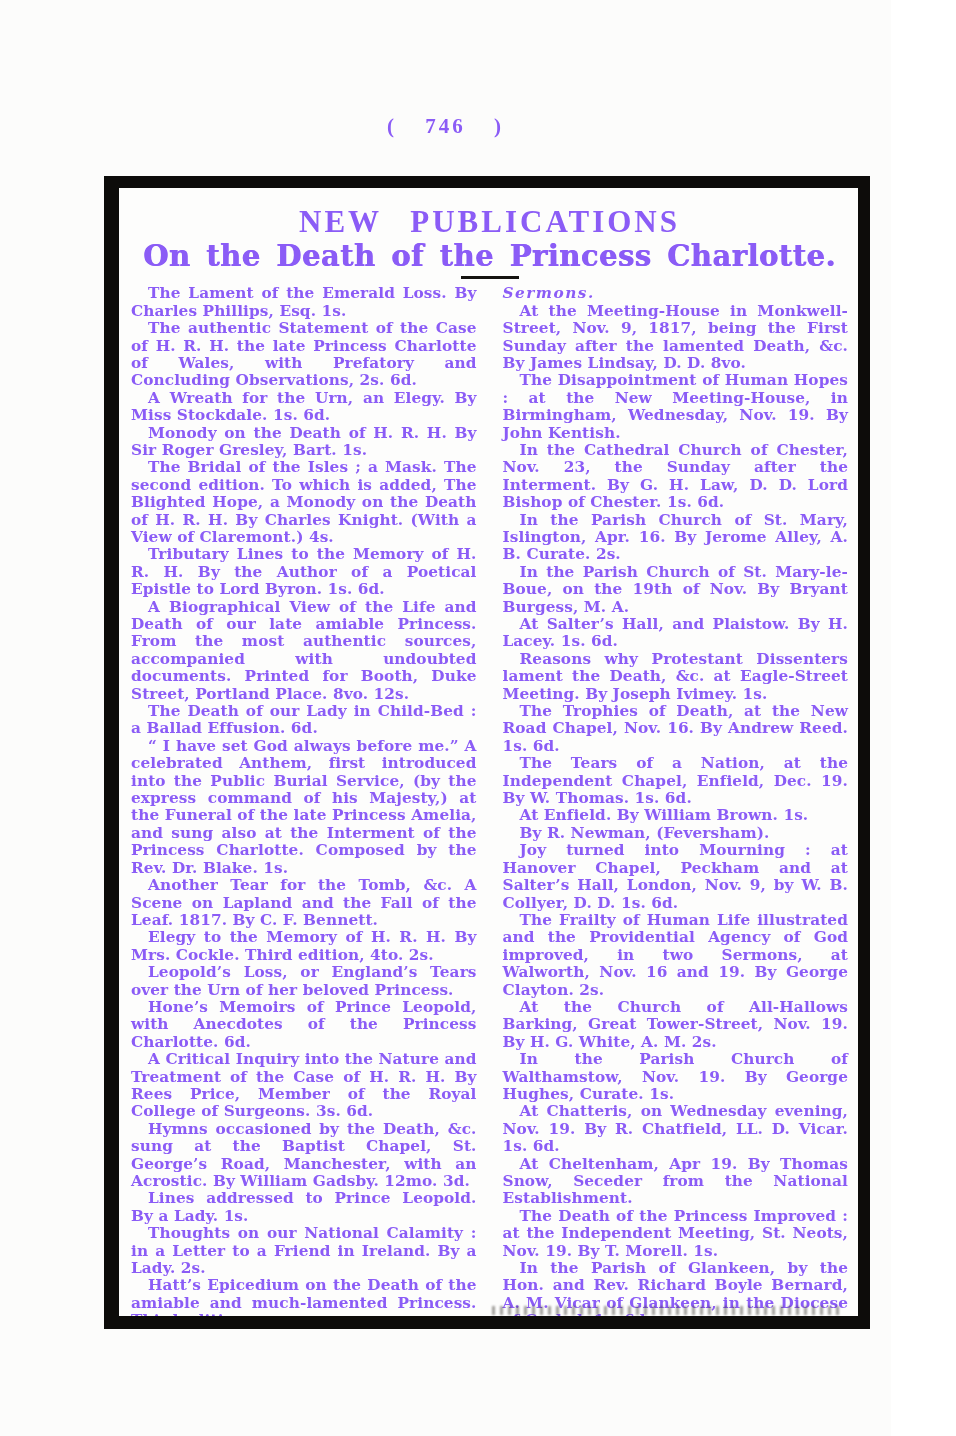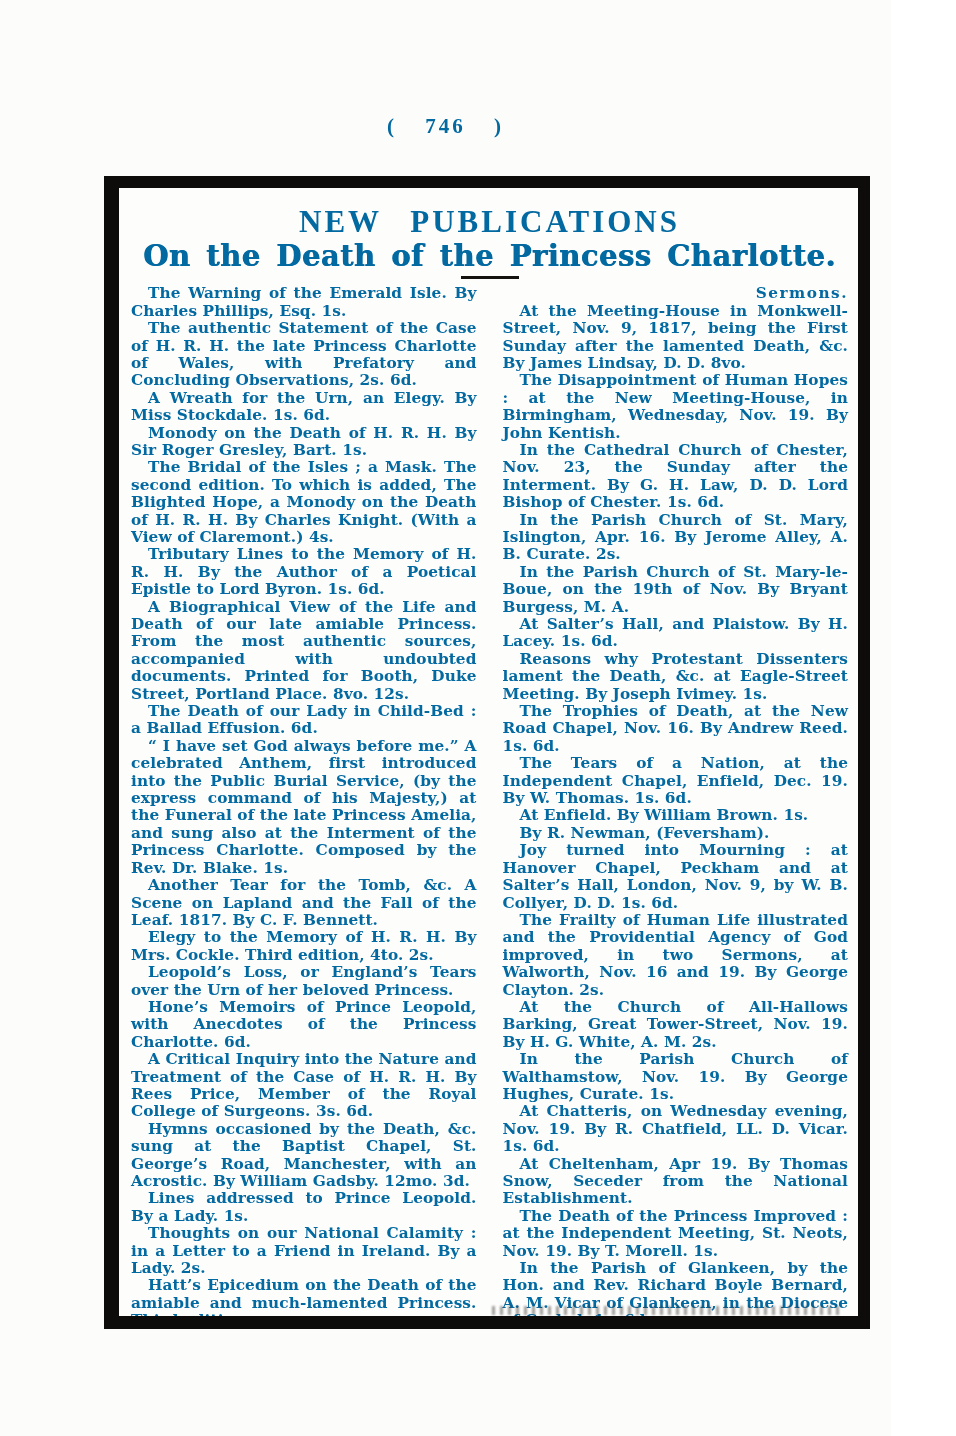--- a/index.html
+++ b/index.html
@@ -1,21 +1,21 @@
 <!DOCTYPE html>
 <html><head>
 <meta charset="utf-8">
 <style>
   html,body{margin:0;padding:0;background:#ffffff;}
   .page{
     position:relative;
     width:891px;height:1436px;
     background:#fcfcfb;
     font-family:"DejaVu Serif", serif;
-    color:#0369a1;
+    color:#8b5cf6;
     overflow:hidden;
   }
   .page-number{
     position:absolute;top:114px;left:0;width:100%;
     text-align:center;
     font-family:"Liberation Serif", serif;
     font-size:21px;font-weight:700;
     letter-spacing:3px;word-spacing:20px;
   }
   .pub-box{
@@ -62,21 +62,22 @@
   .col{
     flex:1 1 0;
     font-size:15.3px;
     line-height:17.4px;
     font-weight:700;
     text-align:justify;
     letter-spacing:0.1px;
   }
   .entry{margin:0;text-indent:17px;}
   .sermons-header{
-    text-align:right;
+    text-align:left;
+    font-style:italic;
     font-weight:700;
     letter-spacing:1.5px;
     line-height:17.4px;
   }
   .smudge{
     position:absolute;right:16px;bottom:1px;
     width:350px;height:9px;
     opacity:.45;
     background:repeating-linear-gradient(90deg,#2c2822 0 3px,transparent 3px 8px);
     filter:blur(0.8px);
@@ -93,21 +94,21 @@
 
     <h1 class="title">NEW PUBLICATIONS</h1>
 
     <h2 class="subtitle">On the Death of the Princess Charlotte.</h2>
 
     <div class="divider"></div>
 
     <div class="columns">
 
       <div class="col">
-          <p class="entry">The Warning of the Emerald Isle. By Charles Phillips, Esq. 1s.</p>
+          <p class="entry">The Lament of the Emerald Loss. By Charles Phillips, Esq. 1s.</p>
           <p class="entry">The authentic Statement of the Case of H. R. H. the late Princess Charlotte of Wales, with Prefatory and Concluding Observations, 2s. 6d.</p>
           <p class="entry">A Wreath for the Urn, an Elegy. By Miss Stockdale. 1s. 6d.</p>
           <p class="entry">Monody on the Death of H. R. H. By Sir Roger Gresley, Bart. 1s.</p>
           <p class="entry">The Bridal of the Isles ; a Mask. The second edition. To which is added, The Blighted Hope, a Monody on the Death of H. R. H. By Charles Knight. (With a View of Claremont.) 4s.</p>
           <p class="entry">Tributary Lines to the Memory of H. R. H. By the Author of a Poetical Epistle to Lord Byron. 1s. 6d.</p>
           <p class="entry">A Biographical View of the Life and Death of our late amiable Princess. From the most authentic sources, accompanied with undoubted documents. Printed for Booth, Duke Street, Portland Place. 8vo. 12s.</p>
           <p class="entry">The Death of our Lady in Child-Bed : a Ballad Effusion. 6d.</p>
           <p class="entry">“ I have set God always before me.” A celebrated Anthem, first introduced into the Public Burial Service, (by the express command of his Majesty,) at the Funeral of the late Princess Amelia, and sung also at the Interment of the Princess Charlotte. Composed by the Rev. Dr. Blake. 1s.</p>
           <p class="entry">Another Tear for the Tomb, &amp;c. A Scene on Lapland and the Fall of the Leaf. 1817. By C. F. Bennett.</p>
           <p class="entry">Elegy to the Memory of H. R. H. By Mrs. Cockle. Third edition, 4to. 2s.</p>

